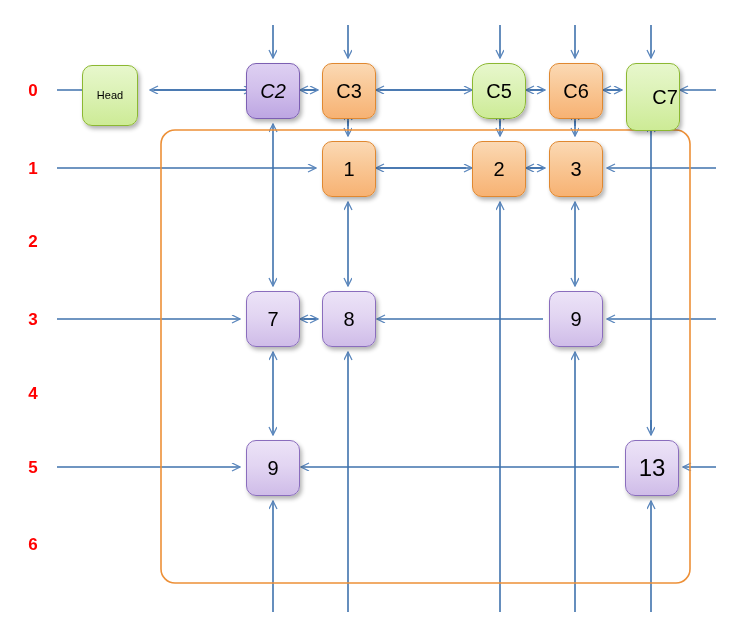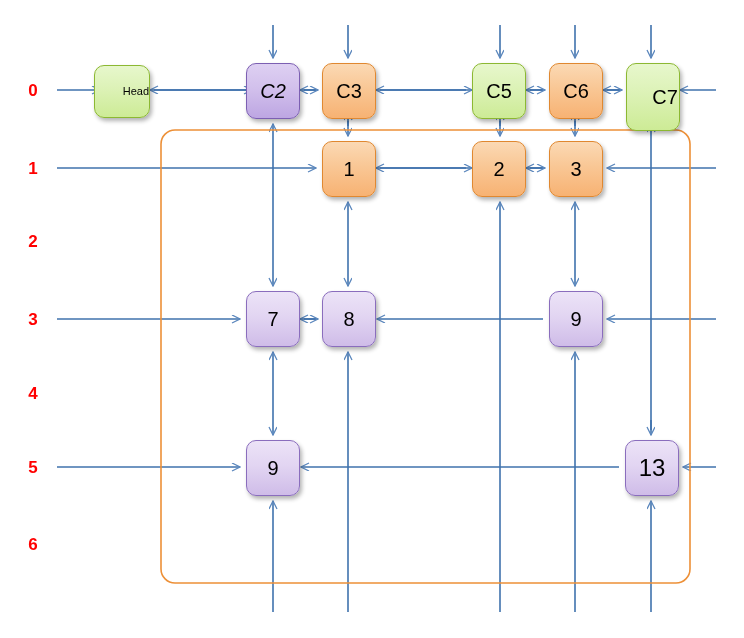--- a/index.html
+++ b/index.html
@@ -149,30 +149,30 @@
   </svg>
 
   <div class="row-label" style="left:33px;top:90px;">0</div>
   <div class="row-label" style="left:33px;top:168px;">1</div>
   <div class="row-label" style="left:33px;top:241px;">2</div>
   <div class="row-label" style="left:33px;top:319px;">3</div>
   <div class="row-label" style="left:33px;top:393px;">4</div>
   <div class="row-label" style="left:33px;top:467px;">5</div>
   <div class="row-label" style="left:33px;top:544px;">6</div>
 
-  <div class="node green" style="left:94px;top:65px;width:56px;height:53px;justify-content:flex-end;">
+  <div class="node green" style="left:82px;top:65px;width:56px;height:61px;">
     <span class="node-label" style="font-size:11px;">Head</span>
   </div>
   <div class="node purple-dark" style="left:246px;top:63px;width:54px;height:56px;font-style:italic;">
     <span class="node-label" style="font-size:20px;">C2</span>
   </div>
   <div class="node orange" style="left:322px;top:63px;width:54px;height:56px;">
     <span class="node-label" style="font-size:20px;">C3</span>
   </div>
-  <div class="node green" style="left:472px;top:63px;width:54px;height:56px;">
+  <div class="node green" style="left:472px;top:63px;width:54px;height:56px;border-radius:17px;">
     <span class="node-label" style="font-size:20px;">C5</span>
   </div>
   <div class="node orange" style="left:549px;top:63px;width:54px;height:56px;">
     <span class="node-label" style="font-size:20px;">C6</span>
   </div>
   <div class="node green" style="left:626px;top:63px;width:54px;height:68px;padding-left:24px;">
     <span class="node-label" style="font-size:20px;">C7</span>
   </div>
   <div class="node orange" style="left:322px;top:141px;width:54px;height:56px;">
     <span class="node-label" style="font-size:20px;">1</span>

